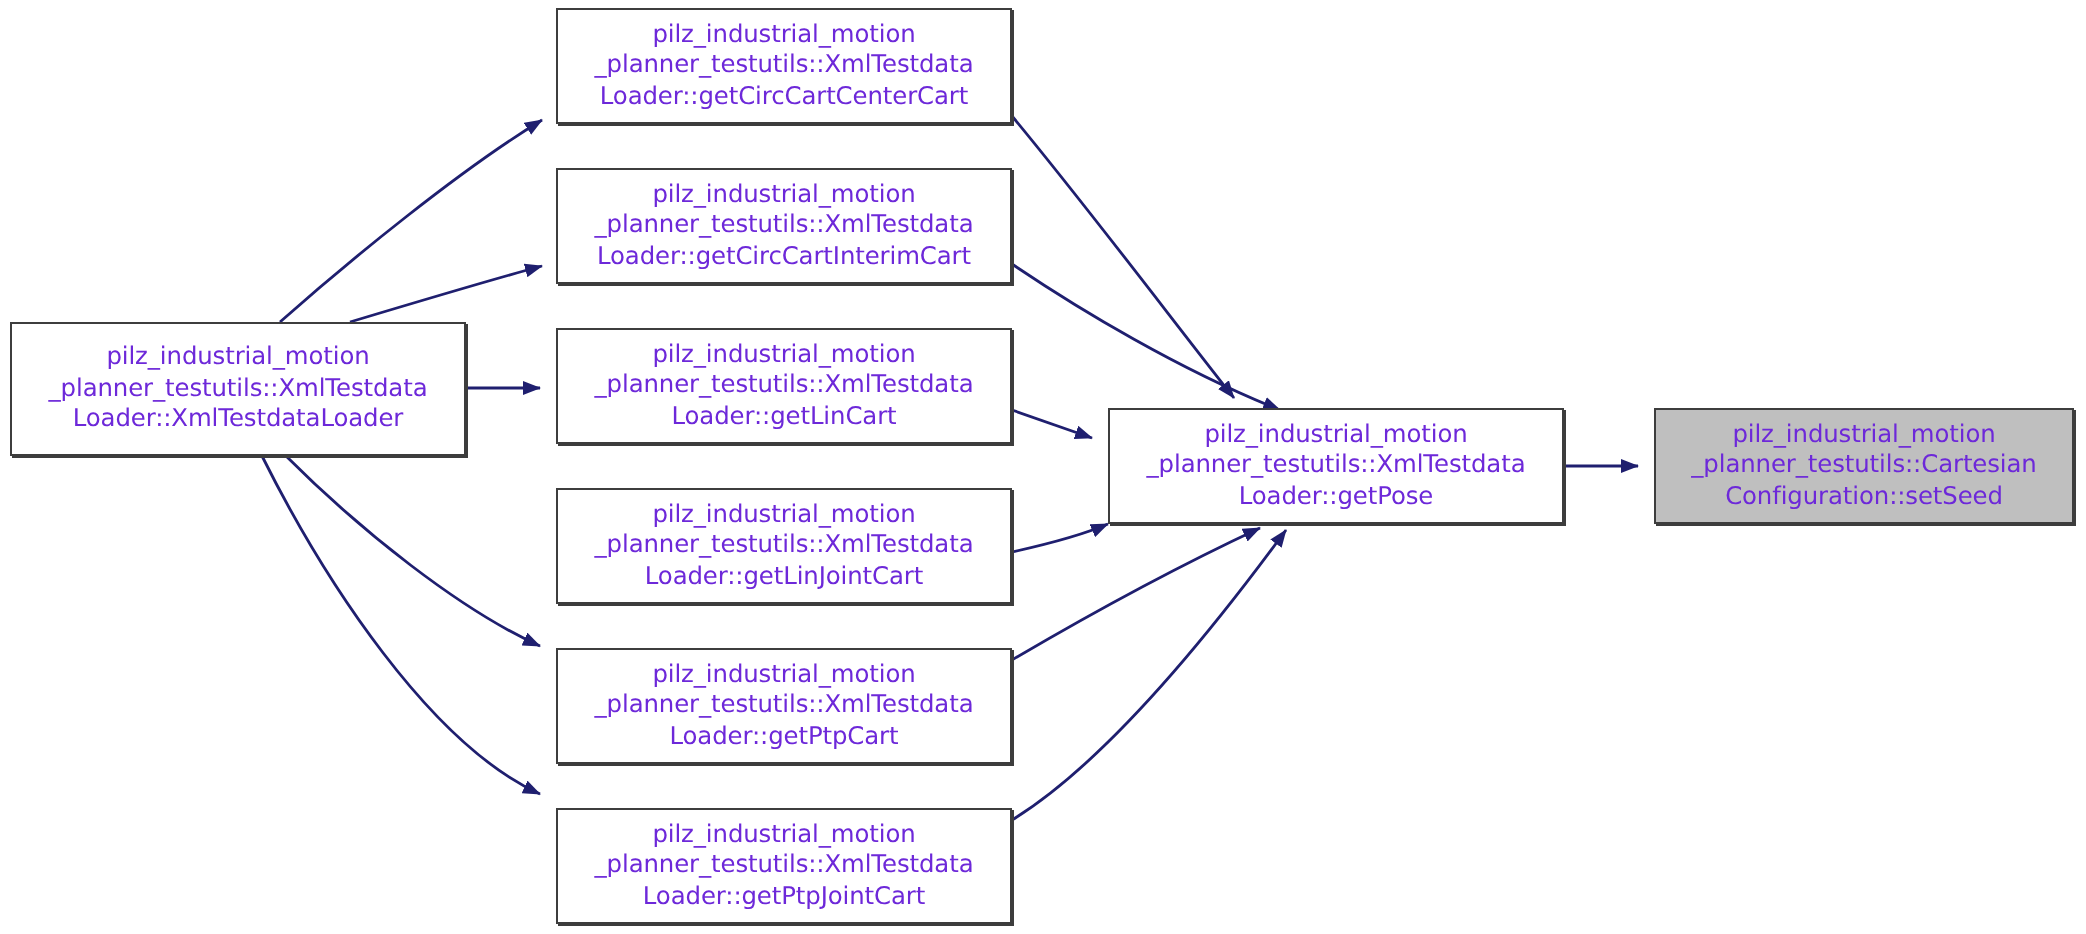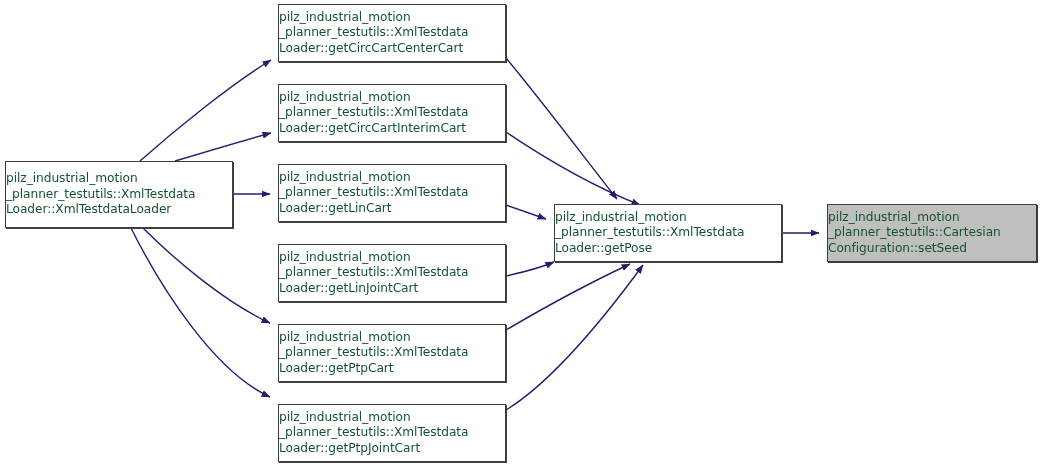--- a/index.html
+++ b/index.html
@@ -33,22 +33,22 @@
     align-items: center;
     justify-content: center;
     box-shadow: 1px 1px 0 0 #3d3d3d;
   }
   .node.highlight {
     background: #bfbfbf;
   }
   .node-label {
     display: block;
     width: 100%;
-    text-align: left;
-    color: #14532d;
+    text-align: center;
+    color: #6d28d9;
     font-size: 12.2px;
     line-height: 15.6px;
     letter-spacing: -0.05px;
     white-space: pre;
   }
 </style>
 </head>
 <body>
 
 <div id="canvas">

